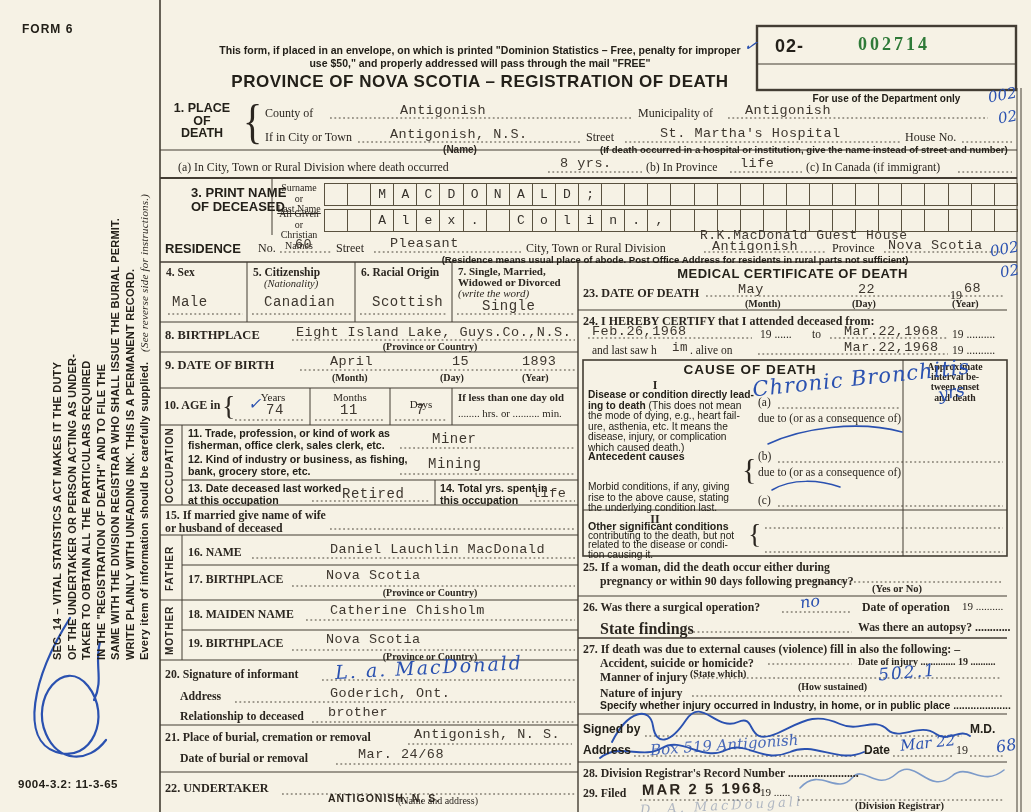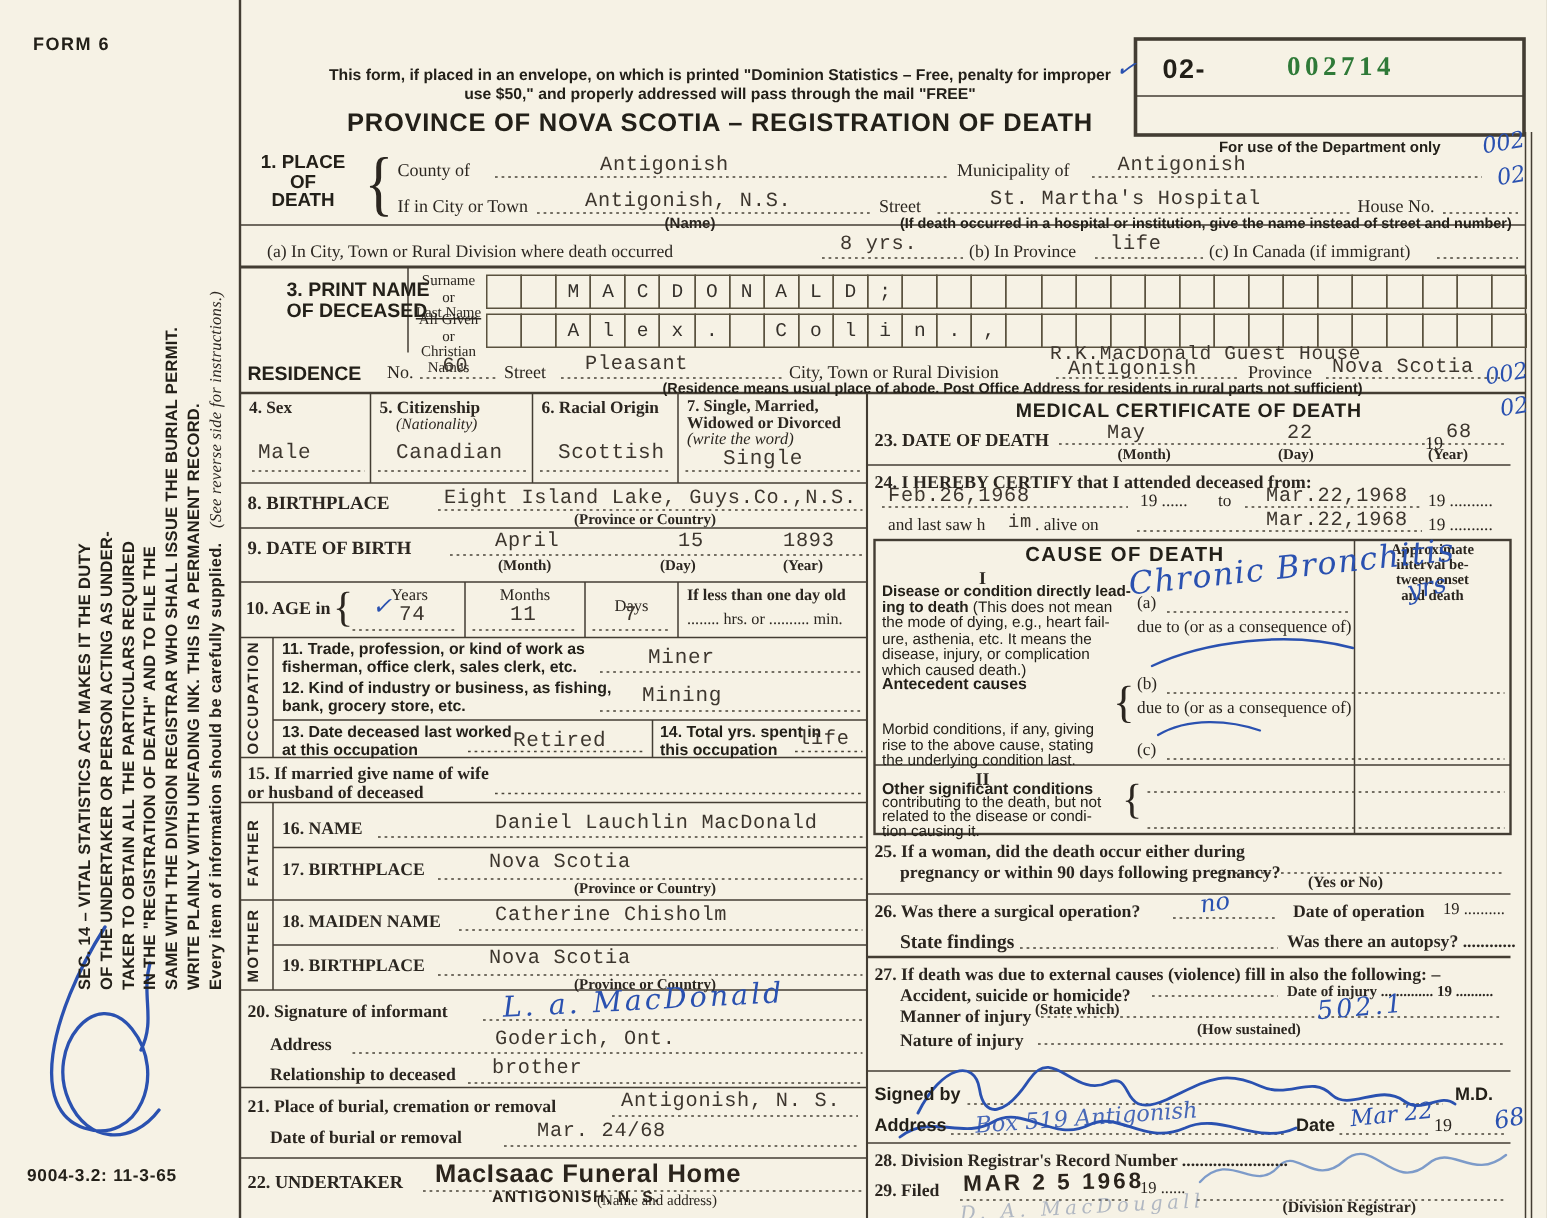--- a/index.html
+++ b/index.html
@@ -359,21 +359,20 @@
   <div class="a hw" style="left:335px;top:656px;font-size:19px;transform:rotate(-3deg);letter-spacing:2px;">L. a. MacDonald</div>
   <div class="a ser b" style="left:180px;top:689px;font-size:11.8px;">Address</div>
   <div class="a tw" style="left:330px;top:686px;font-size:13.5px;">Goderich, Ont.</div>
   <div class="a ser b" style="left:180px;top:709px;font-size:11.8px;">Relationship to deceased</div>
   <div class="a tw" style="left:328px;top:705px;font-size:13.5px;">brother</div>
   <div class="a ser b" style="left:165px;top:730px;font-size:11.8px;">21. Place of burial, cremation or removal</div>
   <div class="a tw" style="left:414px;top:727px;font-size:13.5px;">Antigonish, N. S.</div>
   <div class="a ser b" style="left:180px;top:751px;font-size:11.8px;">Date of burial or removal</div>
   <div class="a tw" style="left:358px;top:747px;font-size:13.5px;">Mar. 24/68</div>
   <div class="a ser b" style="left:165px;top:781px;font-size:12.2px;">22. UNDERTAKER</div>
-  <div class="a stamp" style="left:290px;top:773px;font-size:17px;letter-spacing:.5px;">MacIsaac Funeral Home</div>
   <div class="a stamp" style="left:328px;top:792px;font-size:10.5px;letter-spacing:1px;">ANTIGONISH, N. S.</div>
   <div class="a ser" style="left:398px;top:795px;font-size:10px;">(Name and address)</div>
 
   <div class="a sans b ctr" style="left:578px;top:266px;width:429px;font-size:13px;letter-spacing:.5px;">MEDICAL CERTIFICATE OF DEATH</div>
   <div class="a ser b" style="left:583px;top:286px;font-size:12.2px;">23. DATE OF DEATH</div>
   <div class="a tw" style="left:738px;top:282px;font-size:13.5px;">May</div>
   <div class="a ser b" style="left:745px;top:298px;font-size:10px;">(Month)</div>
   <div class="a tw" style="left:858px;top:282px;font-size:13.5px;">22</div>
   <div class="a ser b" style="left:852px;top:298px;font-size:10px;">(Day)</div>
   <div class="a ser" style="left:950px;top:288px;font-size:12px;">19</div>
@@ -430,30 +429,31 @@
   </div>
   <div class="a brace" style="left:748px;top:518px;font-size:28px;">{</div>
 
   <div class="a ser b" style="left:583px;top:560px;font-size:11.8px;">25. If a woman, did the death occur either during</div>
   <div class="a ser b" style="left:600px;top:574px;font-size:11.8px;">pregnancy or within 90 days following pregnancy?</div>
   <div class="a ser b" style="left:872px;top:583px;font-size:10.5px;">(Yes or No)</div>
   <div class="a ser b" style="left:583px;top:600px;font-size:11.8px;">26. Was there a surgical operation?</div>
   <div class="a hw" style="left:800px;top:592px;font-size:16px;transform:rotate(-8deg);">no</div>
   <div class="a ser b" style="left:862px;top:600px;font-size:11.8px;">Date of operation</div>
   <div class="a ser" style="left:962px;top:600px;font-size:11px;">19 ..........</div>
-  <div class="a ser b" style="left:600px;top:620px;font-size:13px;">State findings</div>
+  <div class="a ser b" style="left:600px;top:620px;font-size:16px;">State findings</div>
   <div class="a ser b" style="left:858px;top:620px;font-size:11.8px;">Was there an autopsy? ............</div>
   <div class="a ser b" style="left:583px;top:642px;font-size:11.8px;">27. If death was due to external causes (violence) fill in also the following: –</div>
   <div class="a ser b" style="left:600px;top:656px;font-size:11.8px;">Accident, suicide or homicide?</div>
   <div class="a ser b" style="left:690px;top:668px;font-size:10px;">(State which)</div>
   <div class="a ser b" style="left:858px;top:656px;font-size:10px;">Date of injury .............. 19 ..........</div>
   <div class="a ser b" style="left:600px;top:670px;font-size:11.8px;">Manner of injury</div>
   <div class="a ser b" style="left:798px;top:681px;font-size:10px;">(How sustained)</div>
   <div class="a hw" style="left:878px;top:662px;font-size:17px;transform:rotate(-5deg);letter-spacing:2px;">502.1</div>
   <div class="a ser b" style="left:600px;top:686px;font-size:11.8px;">Nature of injury</div>
+  <div class="a sans b" style="left:600px;top:700px;font-size:10.4px;">Specify whether injury occurred in Industry, in home, or in public place ....................</div>
 
   <div class="a sans b" style="left:583px;top:722px;font-size:12px;">Signed by</div>
   <div class="a sans b" style="left:970px;top:722px;font-size:12px;">M.D.</div>
   <div class="a sans b" style="left:583px;top:743px;font-size:12px;">Address</div>
   <div class="a hw" style="left:650px;top:736px;font-size:15px;transform:rotate(-4deg);opacity:.85;">Box 519 Antigonish</div>
   <div class="a sans b" style="left:864px;top:743px;font-size:12px;">Date</div>
   <div class="a hw" style="left:900px;top:734px;font-size:15px;transform:rotate(-6deg);">Mar 22</div>
   <div class="a ser" style="left:956px;top:743px;font-size:12px;">19</div>
   <div class="a hw" style="left:996px;top:736px;font-size:16px;transform:rotate(-10deg);">68</div>
 

